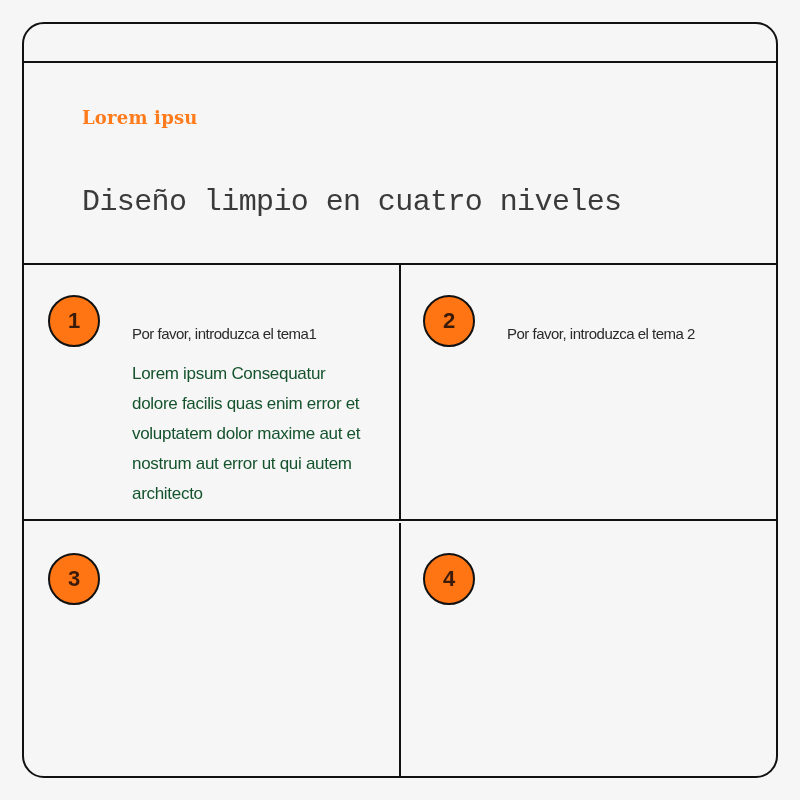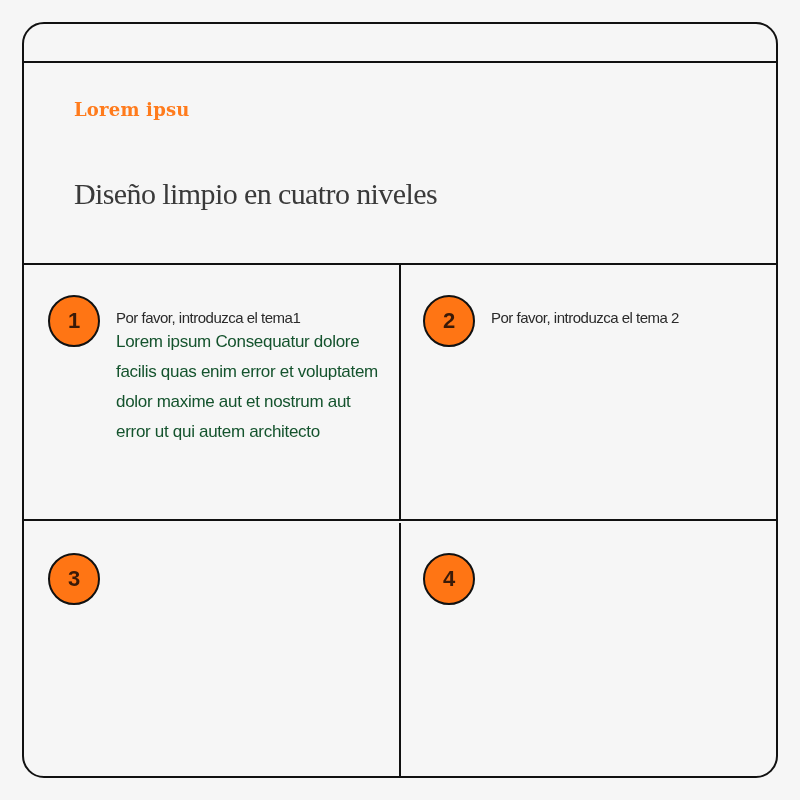--- a/index.html
+++ b/index.html
@@ -1,15 +1,15 @@
 <!DOCTYPE html>
 <html><head>
   <meta charset="utf-8">
   <style>
-    * { margin: 0; padding: 0; box-sizing: border-box; }
+    * { margin: 0; padding: 8px; box-sizing: border-box; }
     html, body {
       width: 800px; height: 800px;
       background: #f6f6f6;
       overflow: hidden;
       font-family: "DejaVu Sans", sans-serif;
     }
     .frame {
       position: absolute;
       left: 22px; top: 22px;
       width: 756px; height: 756px;
@@ -35,21 +35,21 @@
       left: 50px; top: 36px;
       font-family: "DejaVu Serif", serif;
       font-size: 18px;
       font-weight: bold;
       color: #ff7b1c;
       letter-spacing: 0.2px;
     }
     .title {
       position: absolute;
       left: 50px; top: 114px;
-      font-family: Liberation Serif, serif;
+      font-family: Liberation Mono, monospace;
       font-size: 30px;
       font-weight: normal;
       color: #3a3a3a;
       letter-spacing: -0.6px;
     }
     .grid {
       position: absolute;
       left: 0; right: 0; top: 241px; bottom: 0;
     }
     .cell {

